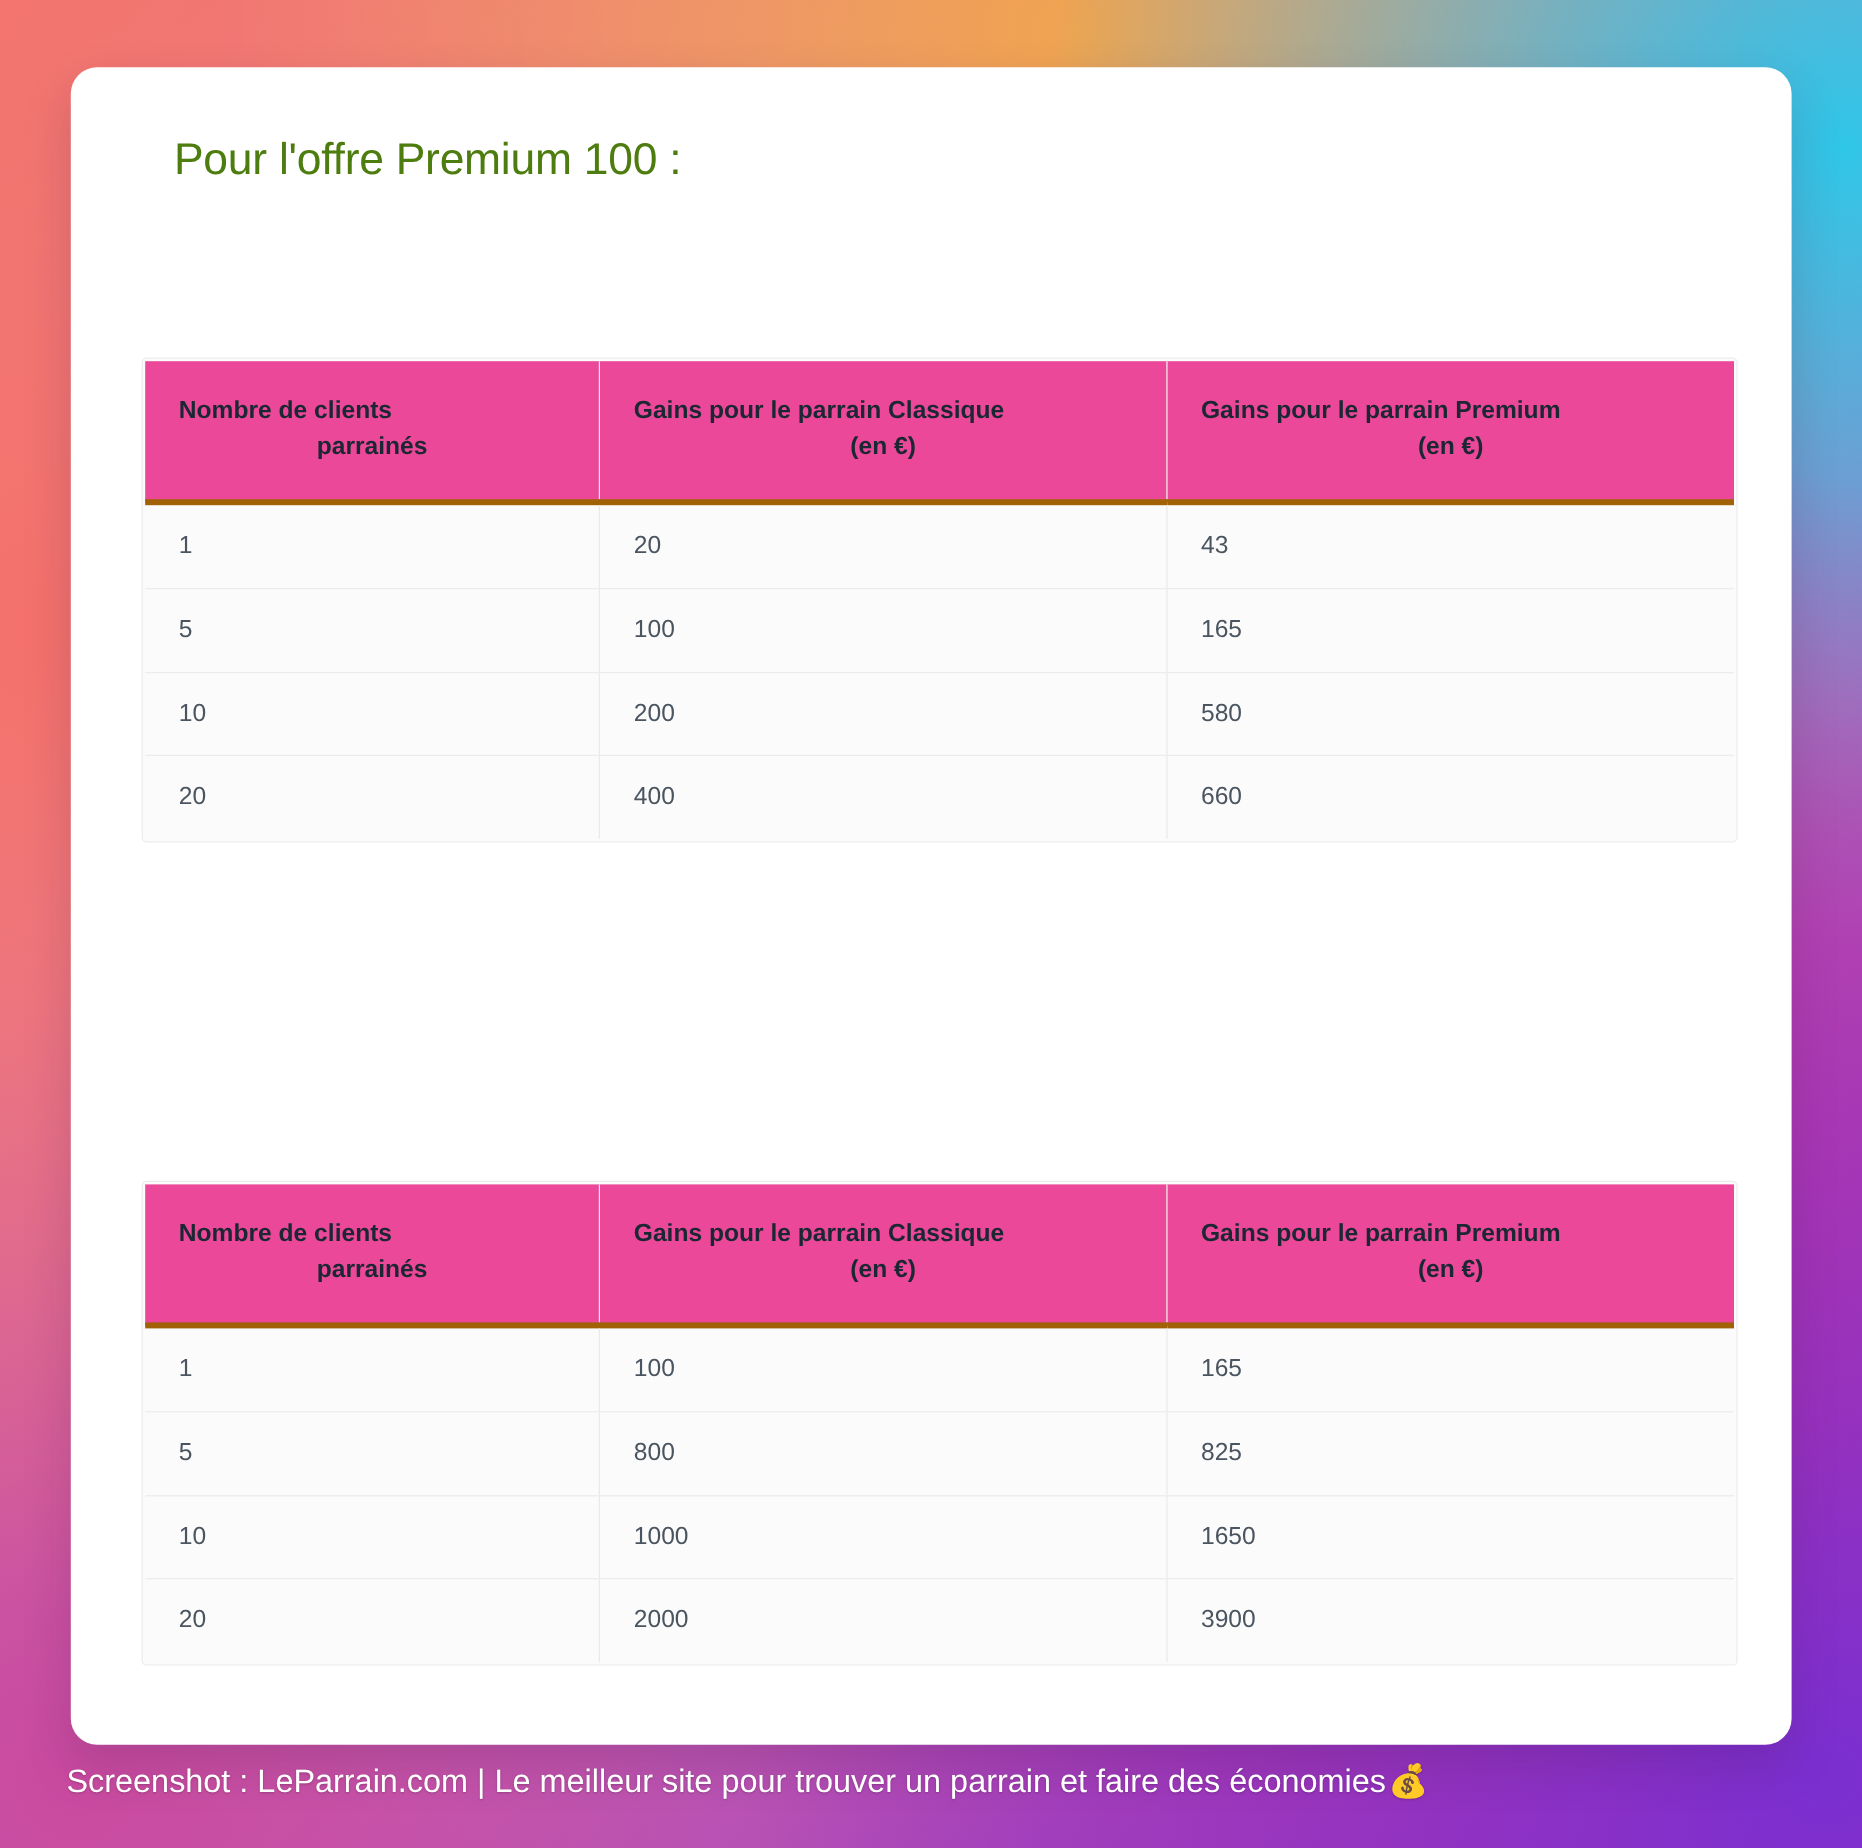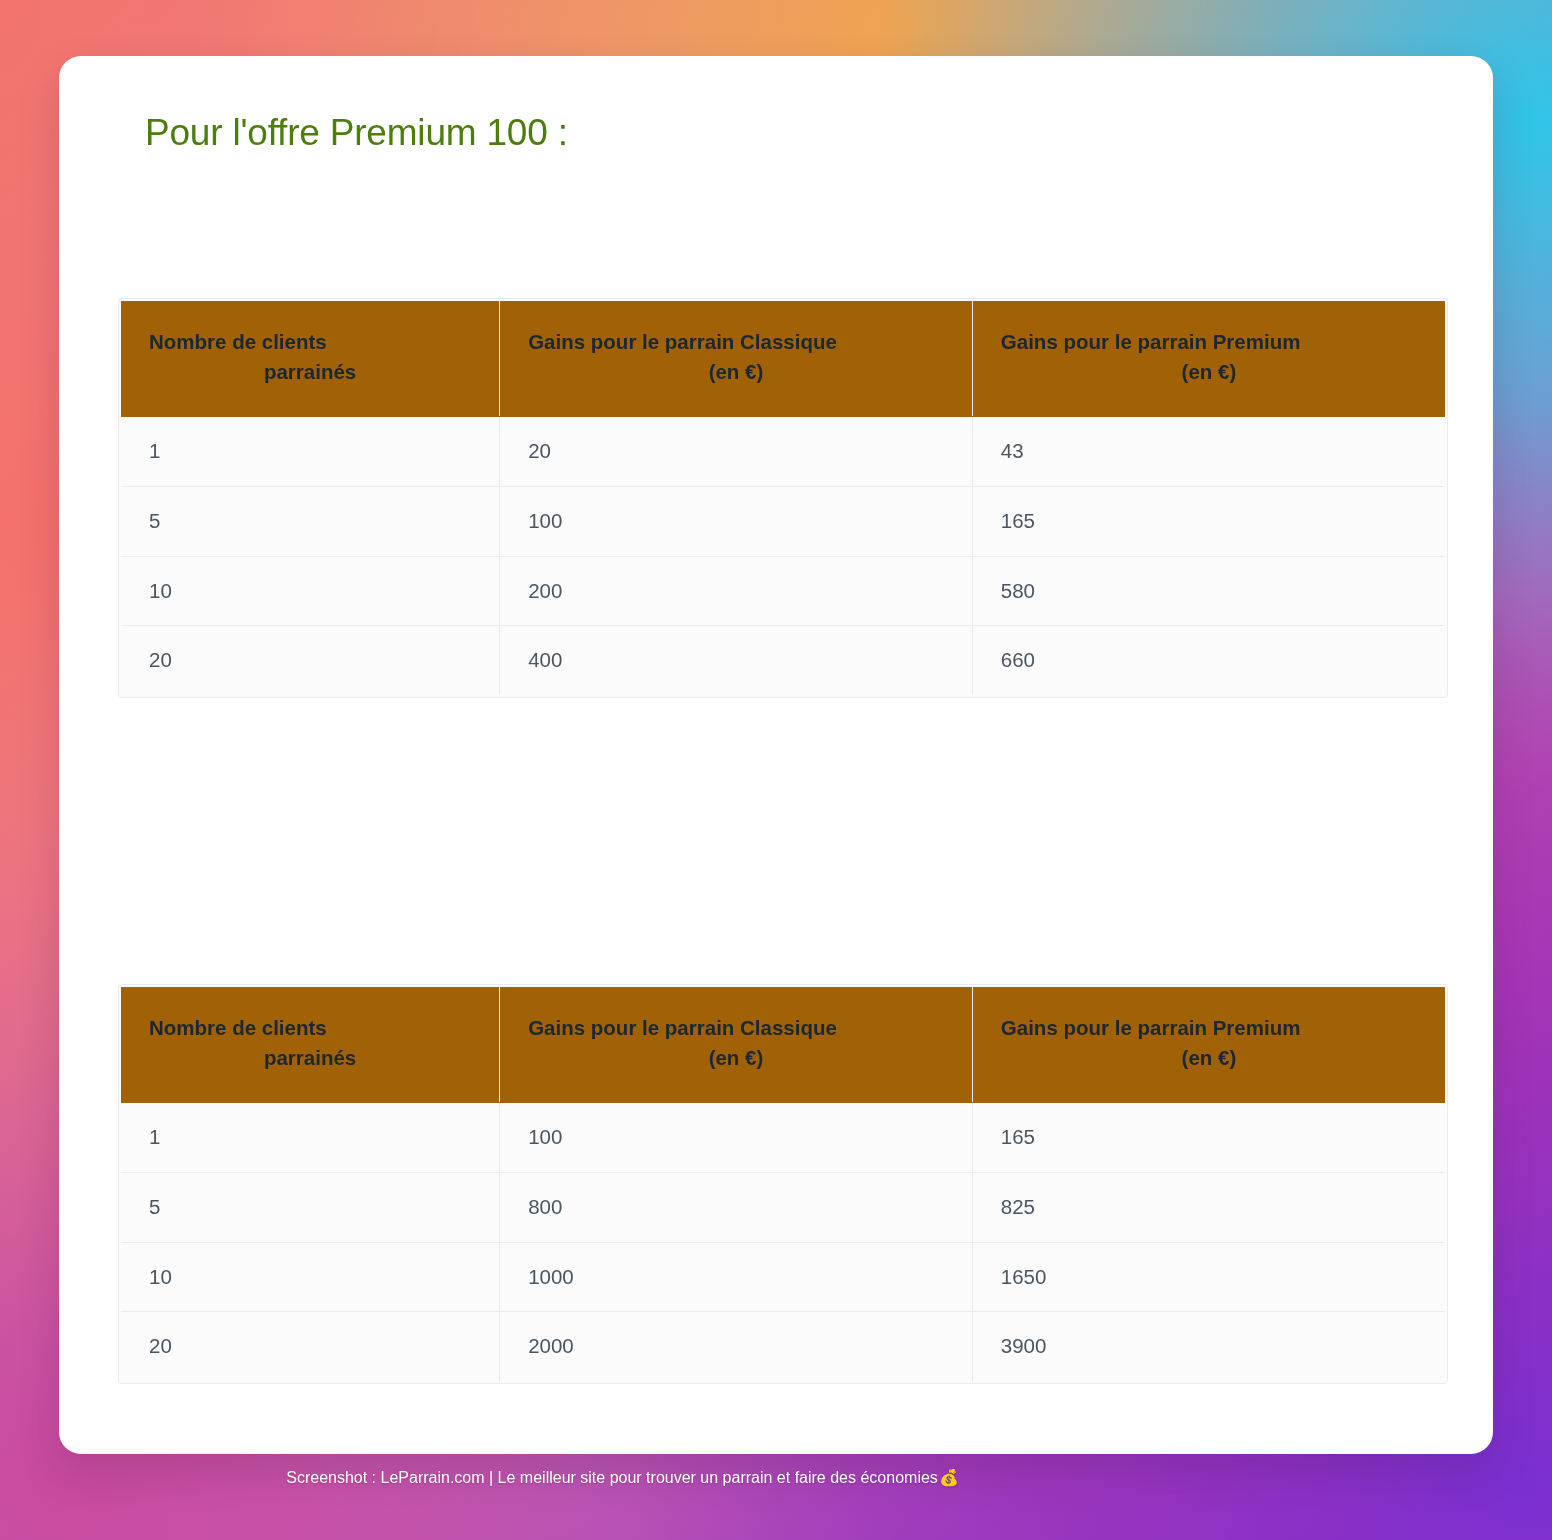--- a/index.html
+++ b/index.html
@@ -73,22 +73,22 @@
 
   thead th {
     text-align: left;
     vertical-align: top;
     padding: 26px 28px 30px 28px;
     font-size: 20.5px;
     font-weight: 700;
     color: #1b2733;
     line-height: 1.45;
     border-right: 1px solid #e9e9e9;
-    border-bottom: 1px solid #a16207;
-    background: #a16207;
+    border-bottom: 5px solid #a16207;
+    background: #ec4899;
   }
   thead th:last-child { border-right: none; }
   thead th .hl2 { display: block; text-align: center; }
 
   tbody td {
     padding: 21px 28px;
     font-size: 20.5px;
     color: #4b5560;
     border-right: 1px solid #e9e9e9;
     border-bottom: 1px solid #ececec;
@@ -98,21 +98,21 @@
   }
   tbody td:last-child { border-right: none; }
   tbody tr:last-child td { border-bottom: none; }
 
   .footer-bar {
     position: absolute;
     left: 0;
     top: 1468px;
     width: 1246px;
     text-align: center;
-    font-size: 16px;
+    font-size: 27px;
     color: #ffffff;
     font-weight: 400;
     text-shadow: 0 1px 2px rgba(0,0,0,0.22);
     white-space: nowrap;
   }
   .footer-bar .coin {
     margin-left: 2px;
   }
 </style>
 </head>

